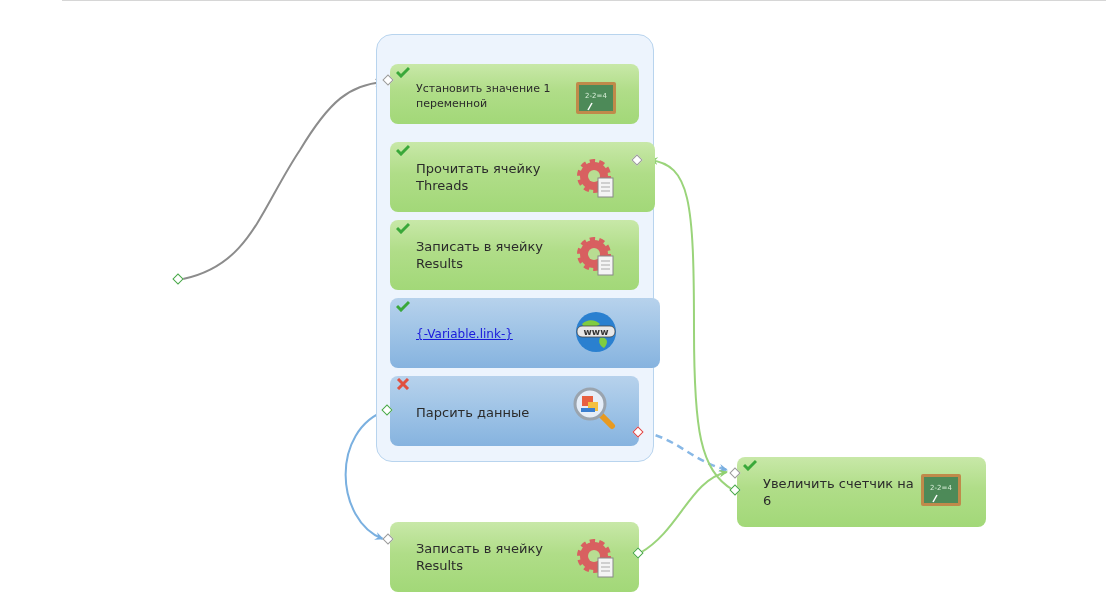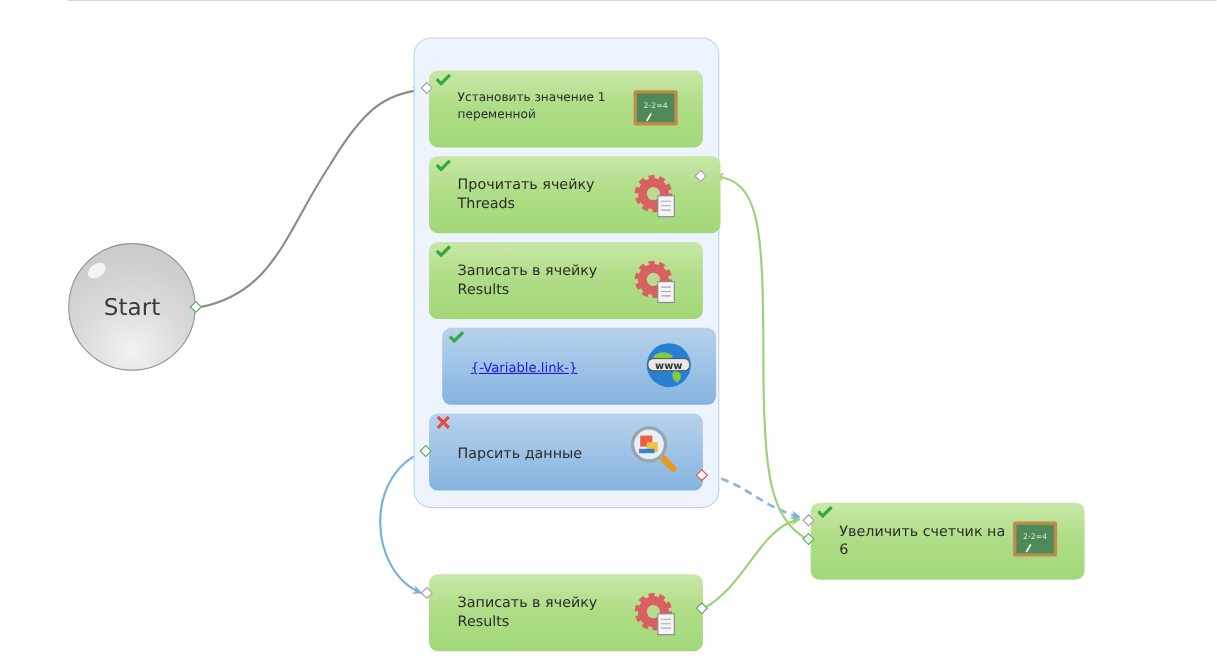--- a/index.html
+++ b/index.html
@@ -90,29 +90,25 @@
         <path d="M0,1 L9,5 L0,9 L3,5 Z" fill="#78aee0"></path>
       </marker>
     </defs>
     <path d="M183,279 C 250,265 260,210 300,150 C 330,100 350,85 383,82" stroke="#8c8c8c" stroke-width="2" fill="none" marker-end="url(#arrGray)"></path>
     <path d="M387,410 C 330,430 335,520 383,539" stroke="#7ab0e0" stroke-width="2" fill="none" marker-end="url(#arrBlue)"></path>
     <path d="M644,432 C 680,440 690,460 727,470" stroke="#88b8e6" stroke-width="2.5" stroke-dasharray="7,5" fill="none" marker-end="url(#arrBlue)"></path>
     <path d="M640,553 C 680,530 690,480 727,472" stroke="#9ad47a" stroke-width="2" fill="none" marker-end="url(#arrGreen)"></path>
     <path d="M733,490 C 700,470 694,430 694,330 C 694,200 690,165 650,160" stroke="#9ad47a" stroke-width="2" fill="none" marker-end="url(#arrGreen)"></path>
   </svg>
 
-  <div class="start-node">
-    <div class="shine"></div>
-    <div class="label">Start</div>
-  </div>
   <div class="port green" style="left:174px;top:275px;"></div>
 
   <div class="group"></div>
 
-  <div class="block green" style="left:390px;top:64px;width:249px;height:70px;">
+  <div class="block green" style="left:390px;top:64px;width:249px;height:60px;">
     <svg class="status" viewBox="0 0 14 12">
         <path d="M1,6 L5,10 L13,2" stroke="#3aa83a" stroke-width="3" fill="none"></path>
       </svg>
     <div class="label small" style="top:17px;width:180px;">Установить значение 1 переменной</div>
     <svg class="icon" style="left:184px;top:13px;" viewBox="0 0 44 44">
       <rect x="2" y="5" width="40" height="32" rx="2" fill="#c08a4a"></rect>
       <rect x="5" y="8" width="34" height="26" fill="#4d8a58"></rect>
       <text x="22" y="21" font-size="7" fill="#d8eed8" text-anchor="middle" font-family="DejaVu Sans, sans-serif">2-2=4</text>
       <line x1="14" y1="33" x2="18" y2="26" stroke="#fff" stroke-width="1.5"></line>
     </svg>
@@ -143,21 +139,21 @@
     <svg class="icon" style="left:184px;top:14px;" viewBox="0 0 44 44">
       <circle cx="20" cy="20" r="14" fill="#d86060" stroke="#d86060" stroke-width="6" stroke-dasharray="5,3.8"></circle>
       <circle cx="20" cy="20" r="6" fill="#b8dd92"></circle>
       <rect x="24" y="22" width="15" height="19" fill="#f4f4f4" stroke="#888" stroke-width="1"></rect>
       <line x1="27" y1="27" x2="36" y2="27" stroke="#aaa"></line>
         <line x1="27" y1="31" x2="36" y2="31" stroke="#aaa"></line>
         <line x1="27" y1="35" x2="36" y2="35" stroke="#aaa"></line>
     </svg>
   </div>
 
-  <div class="block blue" style="left:390px;top:298px;width:249px;height:70px;margin-left:12px;">
+  <div class="block blue" style="left:390px;top:298px;width:270px;height:70px;">
     <svg class="status" viewBox="0 0 14 12">
         <path d="M1,6 L5,10 L13,2" stroke="#3aa83a" stroke-width="3" fill="none"></path>
       </svg>
     <div class="label link" style="top:28px;">{-Variable.link-}</div>
     <svg class="icon" style="left:184px;top:12px;" viewBox="0 0 44 44">
       <circle cx="22" cy="22" r="20" fill="#2a80d0"></circle>
       <path d="M8,14 C14,8 22,10 26,14 C22,18 16,16 12,20 Z" fill="#7fcc40"></path>
       <path d="M26,28 C32,26 36,32 30,38 C26,36 24,32 26,28 Z" fill="#7fcc40"></path>
       <rect x="3" y="16" width="38" height="11" rx="5" fill="#e8e8e8" stroke="#444" stroke-width="0.8"></rect>
       <text x="22" y="25" font-size="9" font-weight="bold" fill="#333" text-anchor="middle" font-family="DejaVu Sans, sans-serif">www</text>

